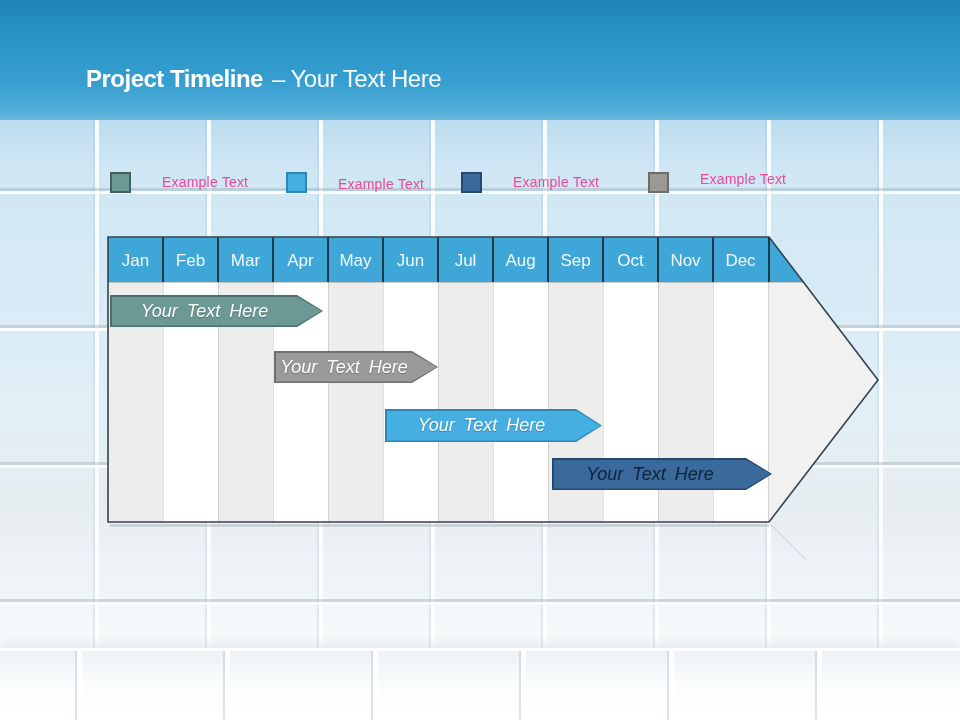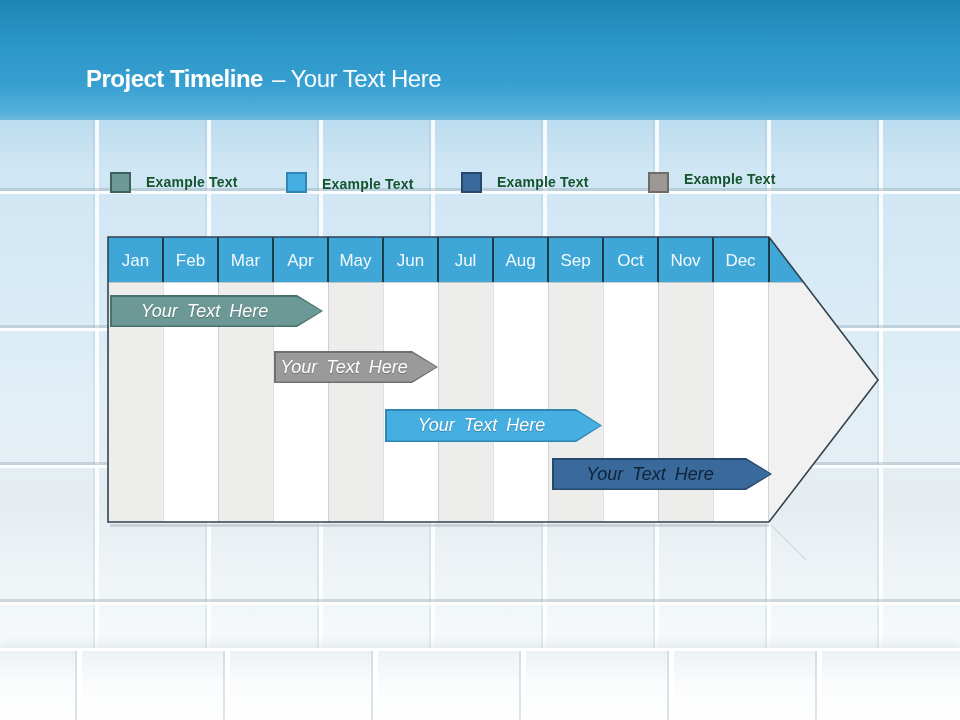--- a/index.html
+++ b/index.html
@@ -25,21 +25,21 @@
 
   
   .title{position:absolute;left:62px;top:57px;height:44px;line-height:44px;color:#FFFFFF;
     font-size:24px;letter-spacing:-0.5px;white-space:nowrap;margin-left:24px;}
   .title .t-bold{font-weight:700;}
   .title .t-light{font-weight:400;margin-left:9px;color:#F6FCFF;}
 
   
   .legend-item{position:absolute;top:170px;height:24px;display:flex;align-items:center;gap:15px;}
   .swatch{display:inline-block;width:17px;height:17px;border:2px solid #444;background:#888;}
-  .legend-label{font-size:14px;font-weight:700;color:#14532d;letter-spacing:0.2px;white-space:nowrap;}
+  .legend-label{font-size:14px;font-weight:400;color:#ec4899;letter-spacing:0.2px;white-space:nowrap;margin-left:16px;}
   .legend-item.li-2 .legend-label{transform:translateY(2px);}
   .legend-item.li-4 .legend-label{transform:translateY(-3px);}
 
   
   .timeline-svg{position:absolute;left:0;top:0;}
   .timeline-svg text{font-family:"Liberation Sans", sans-serif;}
 
   
   .bar{position:absolute;font-style:italic;}
   .bar-outline{position:absolute;inset:0;

